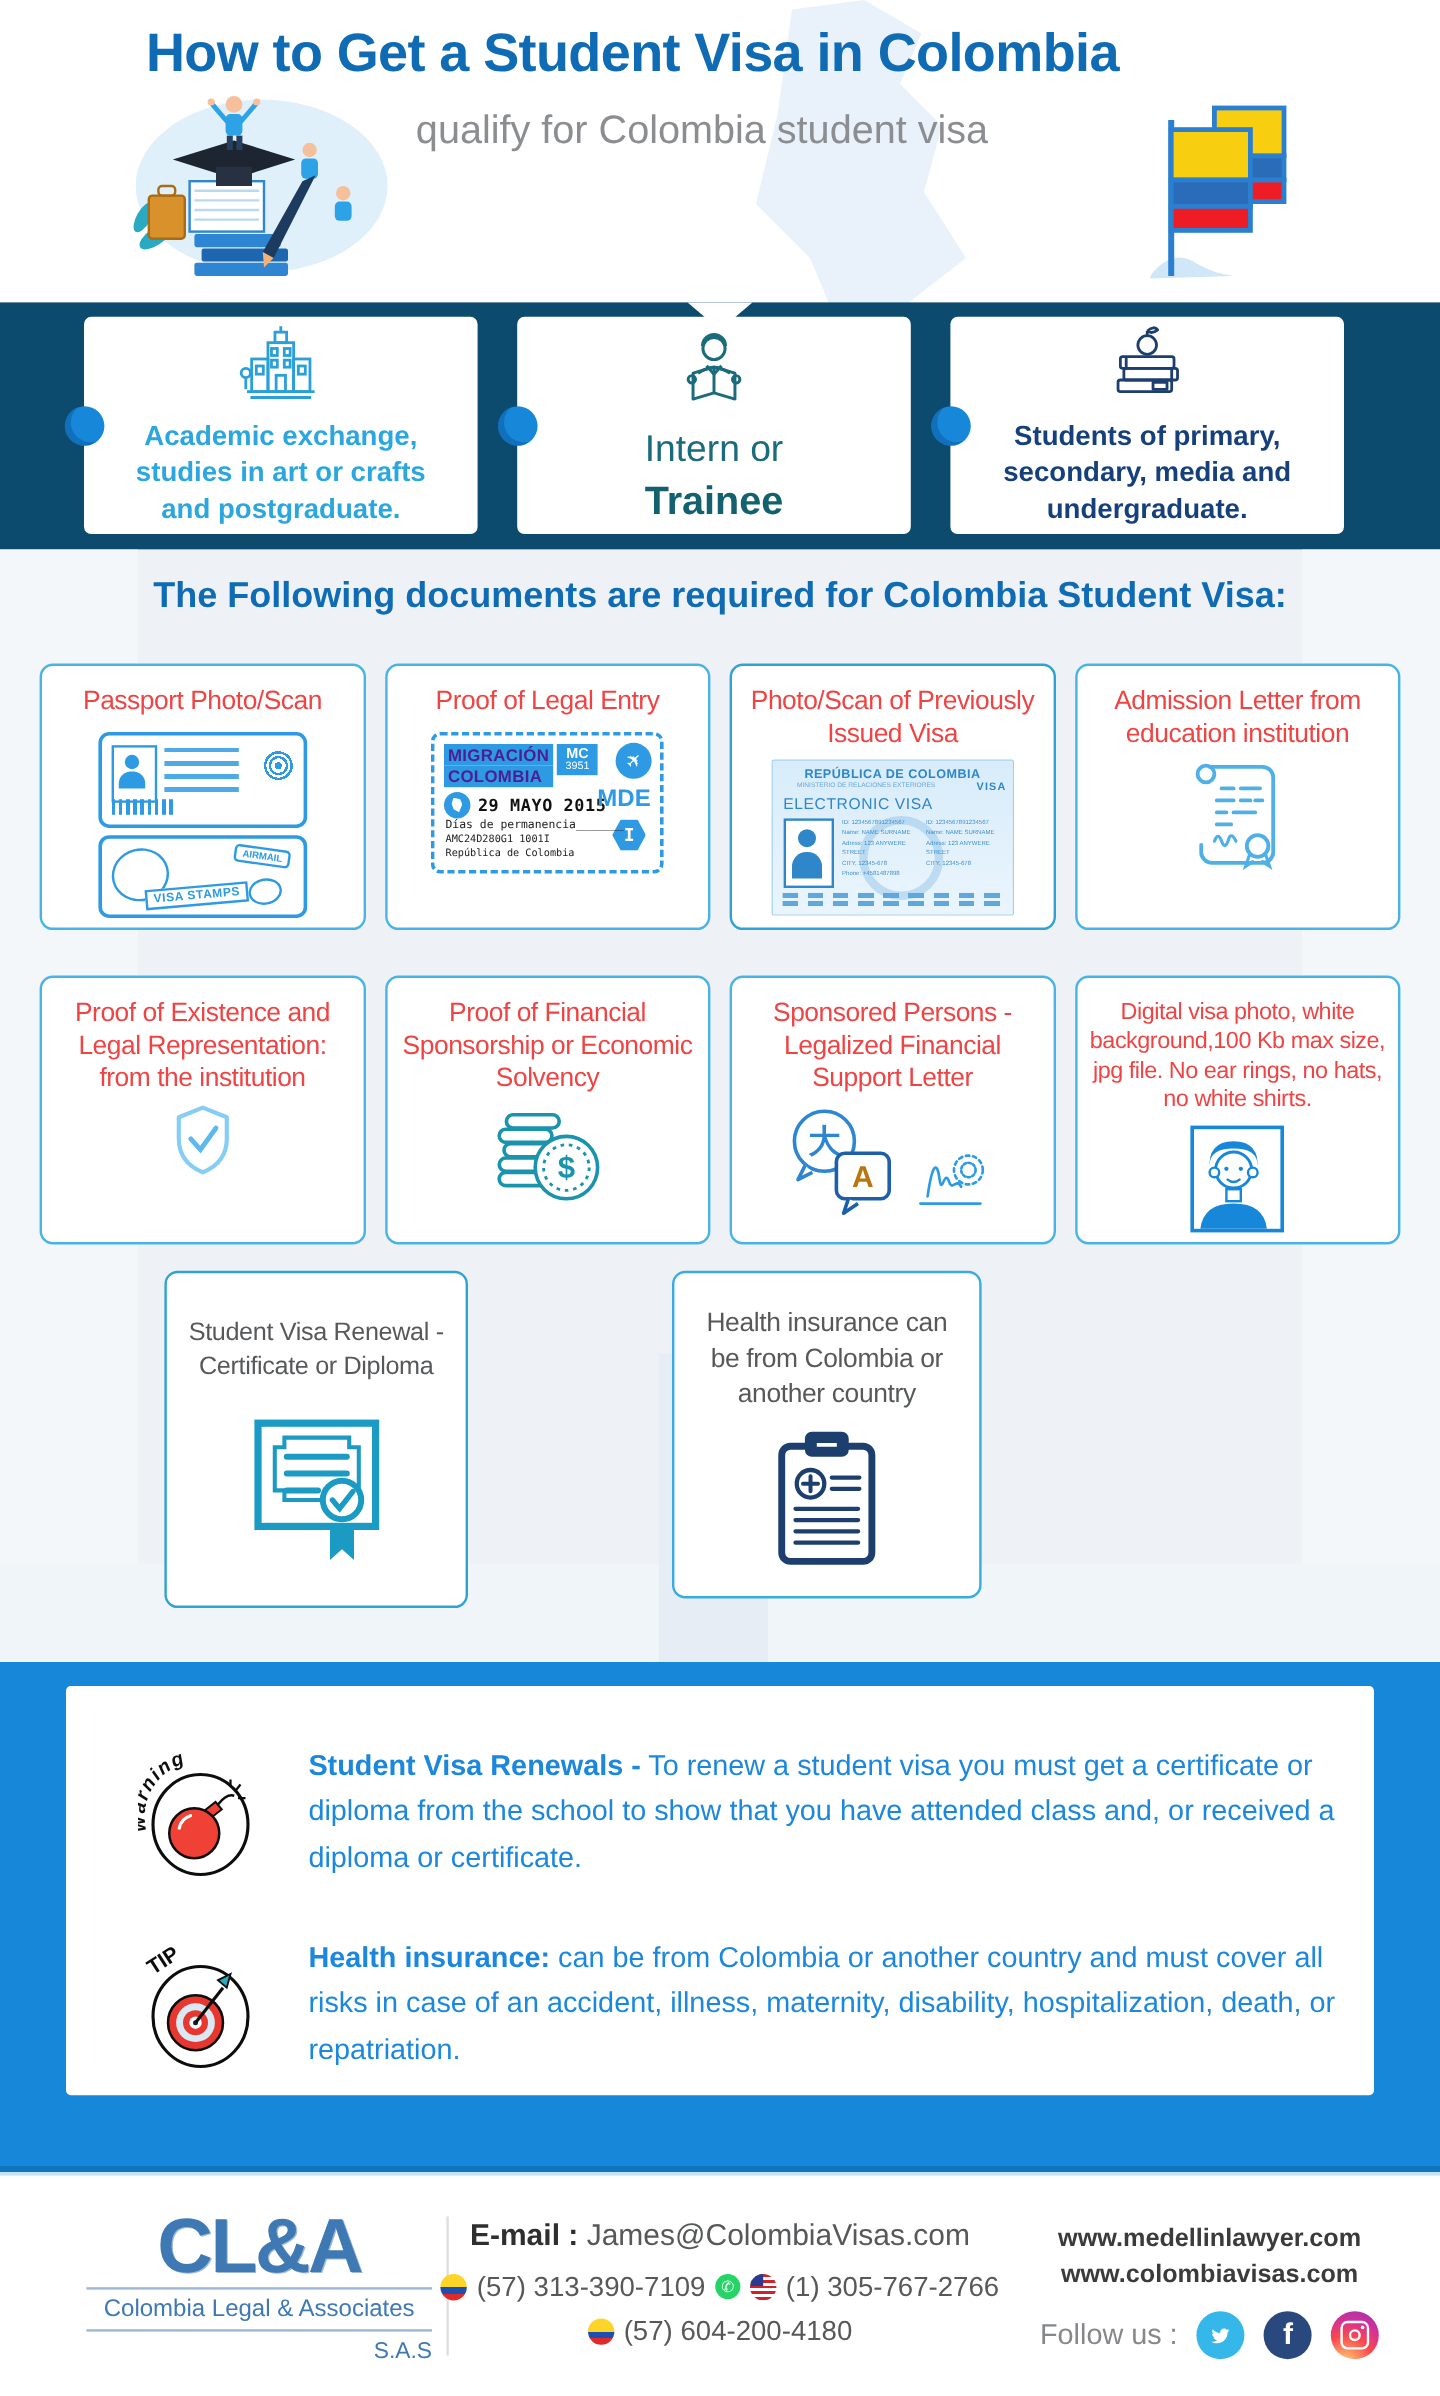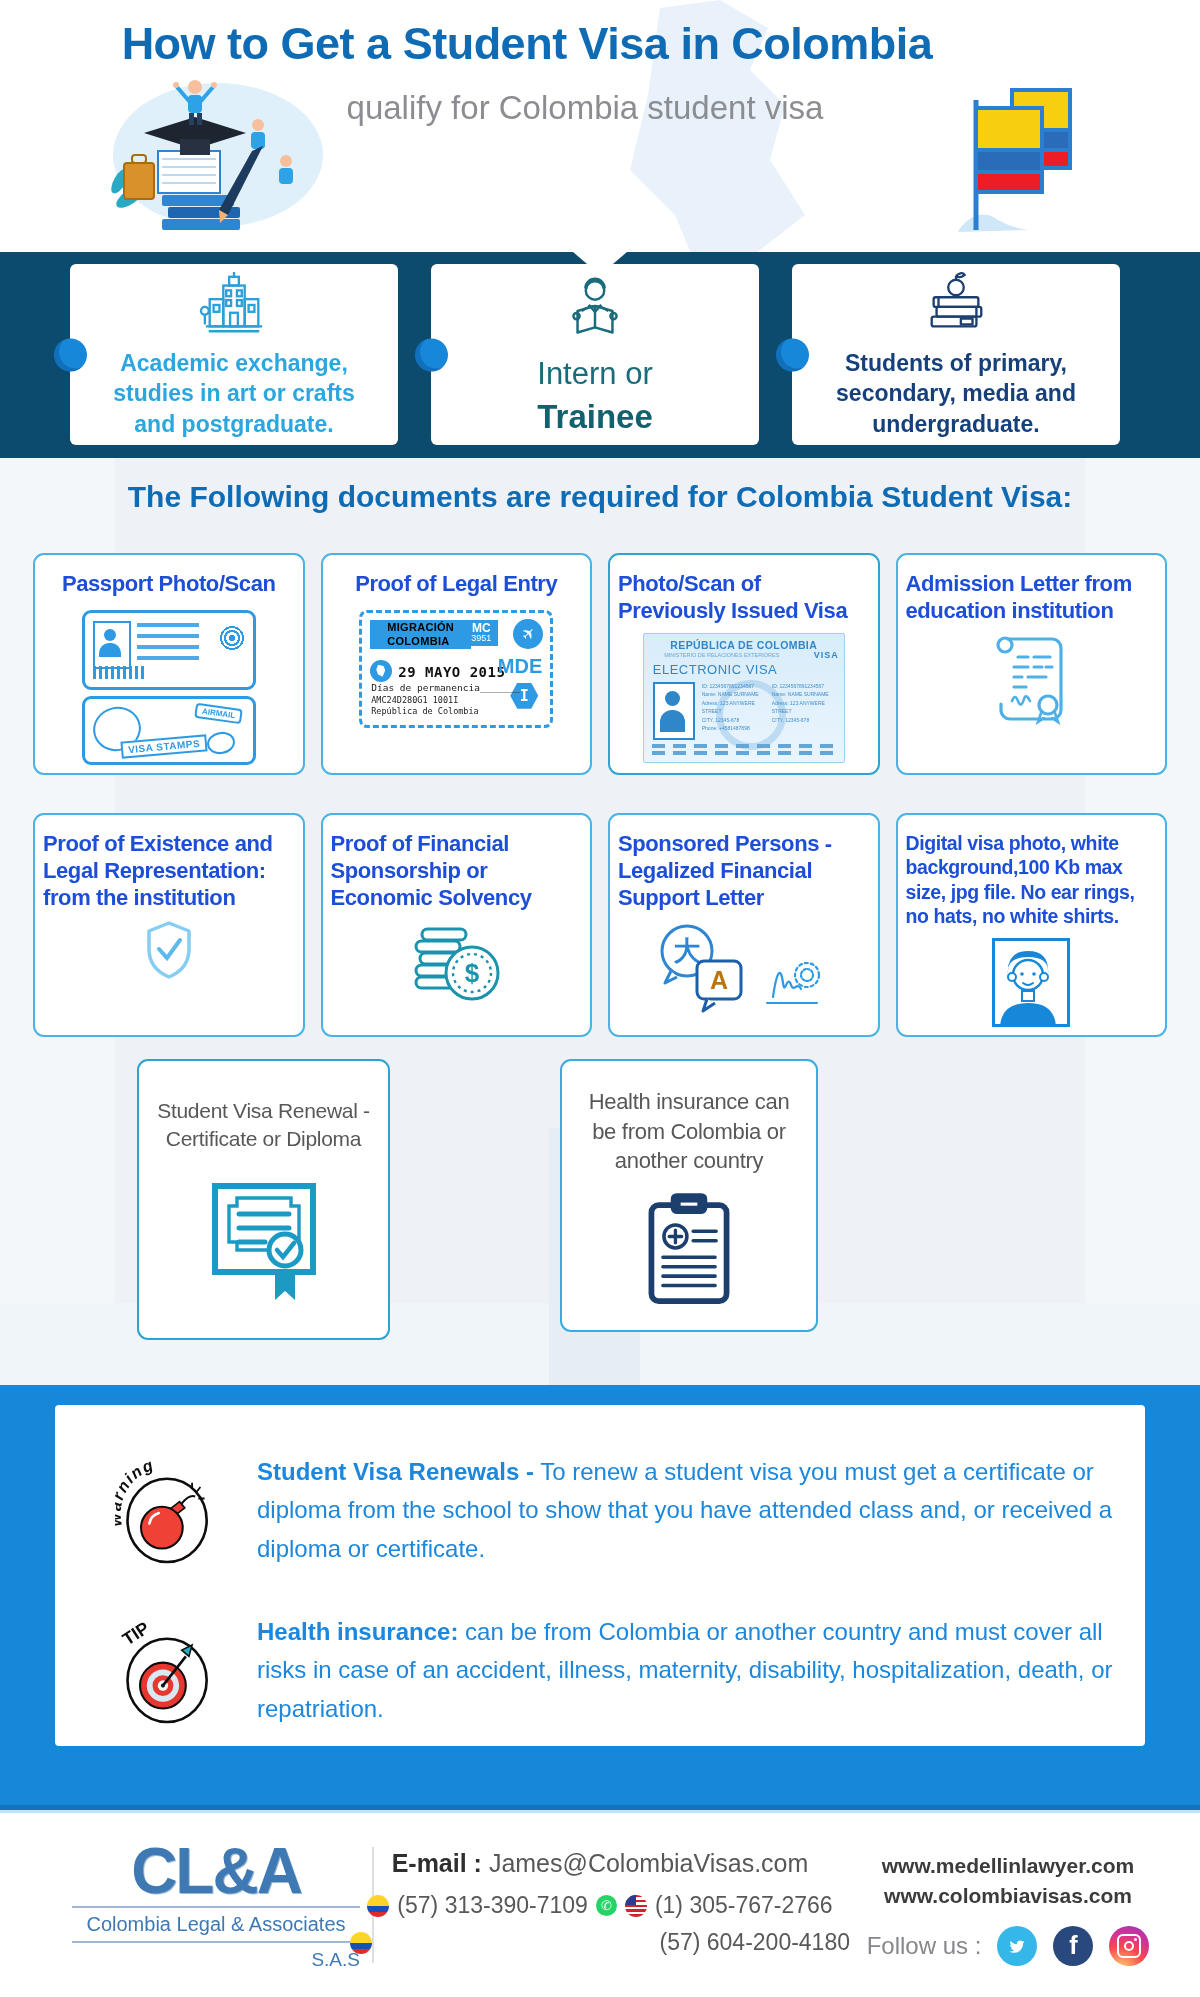--- a/index.html
+++ b/index.html
@@ -35,21 +35,21 @@
   
   .main{position:absolute;left:0;top:458px;width:1200px;height:927px;background:#eef2f7;}
   .bgdec{position:absolute;pointer-events:none;}
   .docs-heading{position:absolute;left:600px;top:22px;transform:translateX(-50%);white-space:nowrap;
     font-size:30px;font-weight:bold;color:#0f6cb4;}
   .row{position:absolute;left:33px;right:33px;display:flex;gap:16px;}
   .row1{top:95px;height:222px;} .row2{top:355px;height:224px;}
   .doc-card{flex:1;background:#fff;border:2px solid #4ab3e5;border-radius:11px;
     display:flex;flex-direction:column;align-items:center;padding:16px 8px 8px;box-sizing:border-box;}
   .doc-card.teal{border-color:#2da3d2;}
-  .doc-title{font-size:22px;letter-spacing:-0.4px;color:#1d4ed8;line-height:1.22;font-weight:bold;}
+  .doc-title{font-size:22px;letter-spacing:-0.4px;color:#ef4444;text-align:center;line-height:1.22;}
   .doc-title.small{font-size:19.5px;line-height:1.25;}
   .abs-card{position:absolute;background:#fff;border:2px solid #2da3d2;border-radius:11px;
     box-sizing:border-box;display:flex;flex-direction:column;align-items:center;}
   .renewal-card{left:137px;top:601px;width:253px;height:281px;padding:36px 12px 0;}
   .health-card{left:560px;top:601px;width:258px;height:273px;padding:26px 14px 0;border-color:#3aabde;}
   .big-title{font-size:21px;letter-spacing:-0.3px;color:#57585a;text-align:center;line-height:1.35;}
   .health-card .big-title{font-size:22px;}
 
   
   .pp-id{position:relative;width:168px;height:86px;border:3px solid #2e9ae3;border-radius:9px;background:#fff;margin-top:12px;}
@@ -66,22 +66,22 @@
   .pp-oval{position:absolute;left:8px;top:8px;width:44px;height:40px;border:2px solid #2e9ae3;border-radius:50%;transform:rotate(-14deg);}
   .pp-air{position:absolute;right:10px;top:7px;border:2px solid #2e9ae3;border-radius:4px;color:#2e9ae3;
     font-size:8px;font-weight:bold;padding:1px 5px;transform:rotate(8deg);}
   .pp-roundstamp{position:absolute;right:18px;bottom:8px;width:24px;height:18px;border:2px solid #2e9ae3;border-radius:50%;transform:rotate(-10deg);}
   .pp-visastamps{position:absolute;left:36px;bottom:7px;border:2px solid #2e9ae3;color:#2e9ae3;
     font-size:10px;font-weight:bold;padding:1px 5px;transform:rotate(-5deg);background:#fff;letter-spacing:.5px;}
 
   
   .stamp{position:relative;width:188px;height:112px;border:3px dashed #2e9ae3;border-radius:8px;margin-top:12px;background:#fff;}
   .stamp-agency{position:absolute;left:8px;top:7px;}
-  .stamp-agency span{display:block;background:#2e9ae3;color:#000000;font-weight:bold;font-size:11px;
-    line-height:1.15;padding:1px 17px;letter-spacing:.3px;}
+  .stamp-agency span{display:block;background:#2e9ae3;color:#4c1d95;font-weight:bold;font-size:14px;
+    line-height:1.15;padding:1px 3px;letter-spacing:.3px;}
   .stamp-mc{position:absolute;left:102px;top:7px;background:#2e9ae3;color:#fff;text-align:center;padding:2px 7px;}
   .stamp-mc .b1{display:block;font-size:12px;font-weight:bold;line-height:1;}
   .stamp-mc .b2{display:block;font-size:9px;line-height:1.1;}
   .stamp-plane{position:absolute;right:7px;top:6px;width:30px;height:30px;border-radius:50%;background:#2e9ae3;
     color:#fff;display:flex;align-items:center;justify-content:center;font-size:16px;}
   .stamp-plane span{transform:rotate(-45deg);}
   .stamp-map{position:absolute;left:8px;top:47px;width:22px;height:22px;border-radius:50%;background:#2e9ae3;}
   .stamp-map::after{content:"";position:absolute;left:6px;top:5px;width:9px;height:12px;background:#fff;
     clip-path:polygon(20% 0,80% 10%,100% 45%,70% 100%,20% 80%,0 40%);}
   .stamp-date{position:absolute;left:36px;top:51px;font-family:"DejaVu Sans Mono",monospace;
@@ -136,21 +136,21 @@
   .logo-acronym{font-size:64px;font-weight:bold;color:#3e79b4;letter-spacing:-2px;text-align:center;line-height:1.0;
     text-shadow:1px 1px 0 #9cb9d8;}
   .logo-rule{height:2px;background:#9db7d4;margin:3px 0;}
   .logo-name{font-size:20px;color:#3e79b4;text-align:center;padding:2px 0;}
   .logo-suffix{font-size:19px;color:#3e79b4;text-align:right;padding-top:3px;}
   .footer-divider{position:absolute;left:372px;top:34px;width:2px;height:116px;background:#dcdfe2;}
   .contact-block{position:absolute;left:350px;top:36px;width:500px;text-align:center;color:#57585a;}
   .email-line{font-size:25px;}
   .email-label{font-weight:bold;color:#2f2f31;}
   .phone-row{margin-top:14px;font-size:23px;display:flex;align-items:center;justify-content:center;gap:8px;}
-  .phone-row2{margin-top:10px;justify-content:space-between;}
+  .phone-row2{margin-top:10px;}
   .flag-co{display:inline-block;width:22px;height:22px;border-radius:50%;
     background:linear-gradient(180deg,#ffd429 0 50%,#1a50b4 50% 76%,#e02a2a 76%);flex:0 0 22px;}
   .flag-us{display:inline-block;position:relative;width:22px;height:22px;border-radius:50%;overflow:hidden;
     background:repeating-linear-gradient(180deg,#d0222a 0 2.4px,#fff 2.4px 4.8px);flex:0 0 22px;}
   .flag-us::before{content:"";position:absolute;left:0;top:0;width:11px;height:10px;background:#2a3b90;}
   .wa-icon{display:inline-flex;width:21px;height:21px;border-radius:50%;background:#25d366;color:#fff;
     align-items:center;justify-content:center;font-size:13px;flex:0 0 21px;}
   .links-block{position:absolute;left:858px;top:38px;width:300px;text-align:center;}
   .website{font-size:21px;font-weight:bold;color:#3b3b3d;line-height:1.45;}
   .follow-row{margin-top:14px;display:flex;align-items:center;justify-content:center;gap:16px;}

